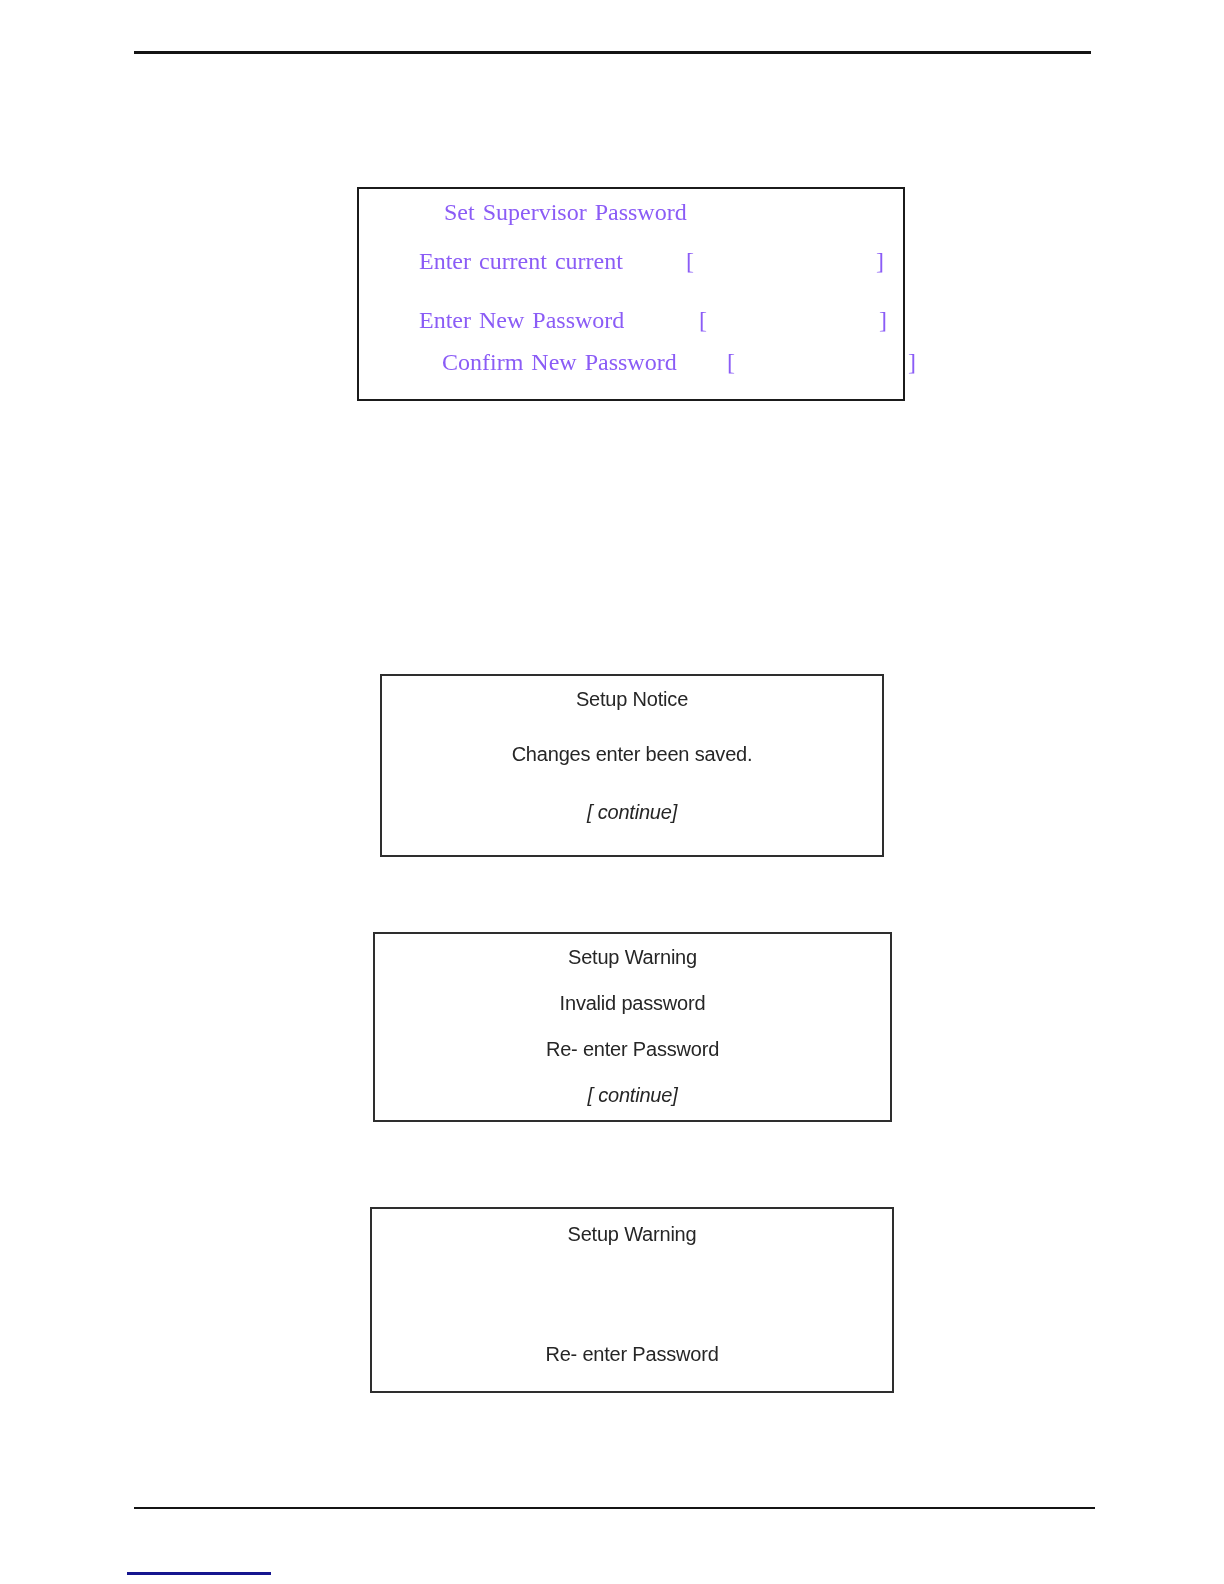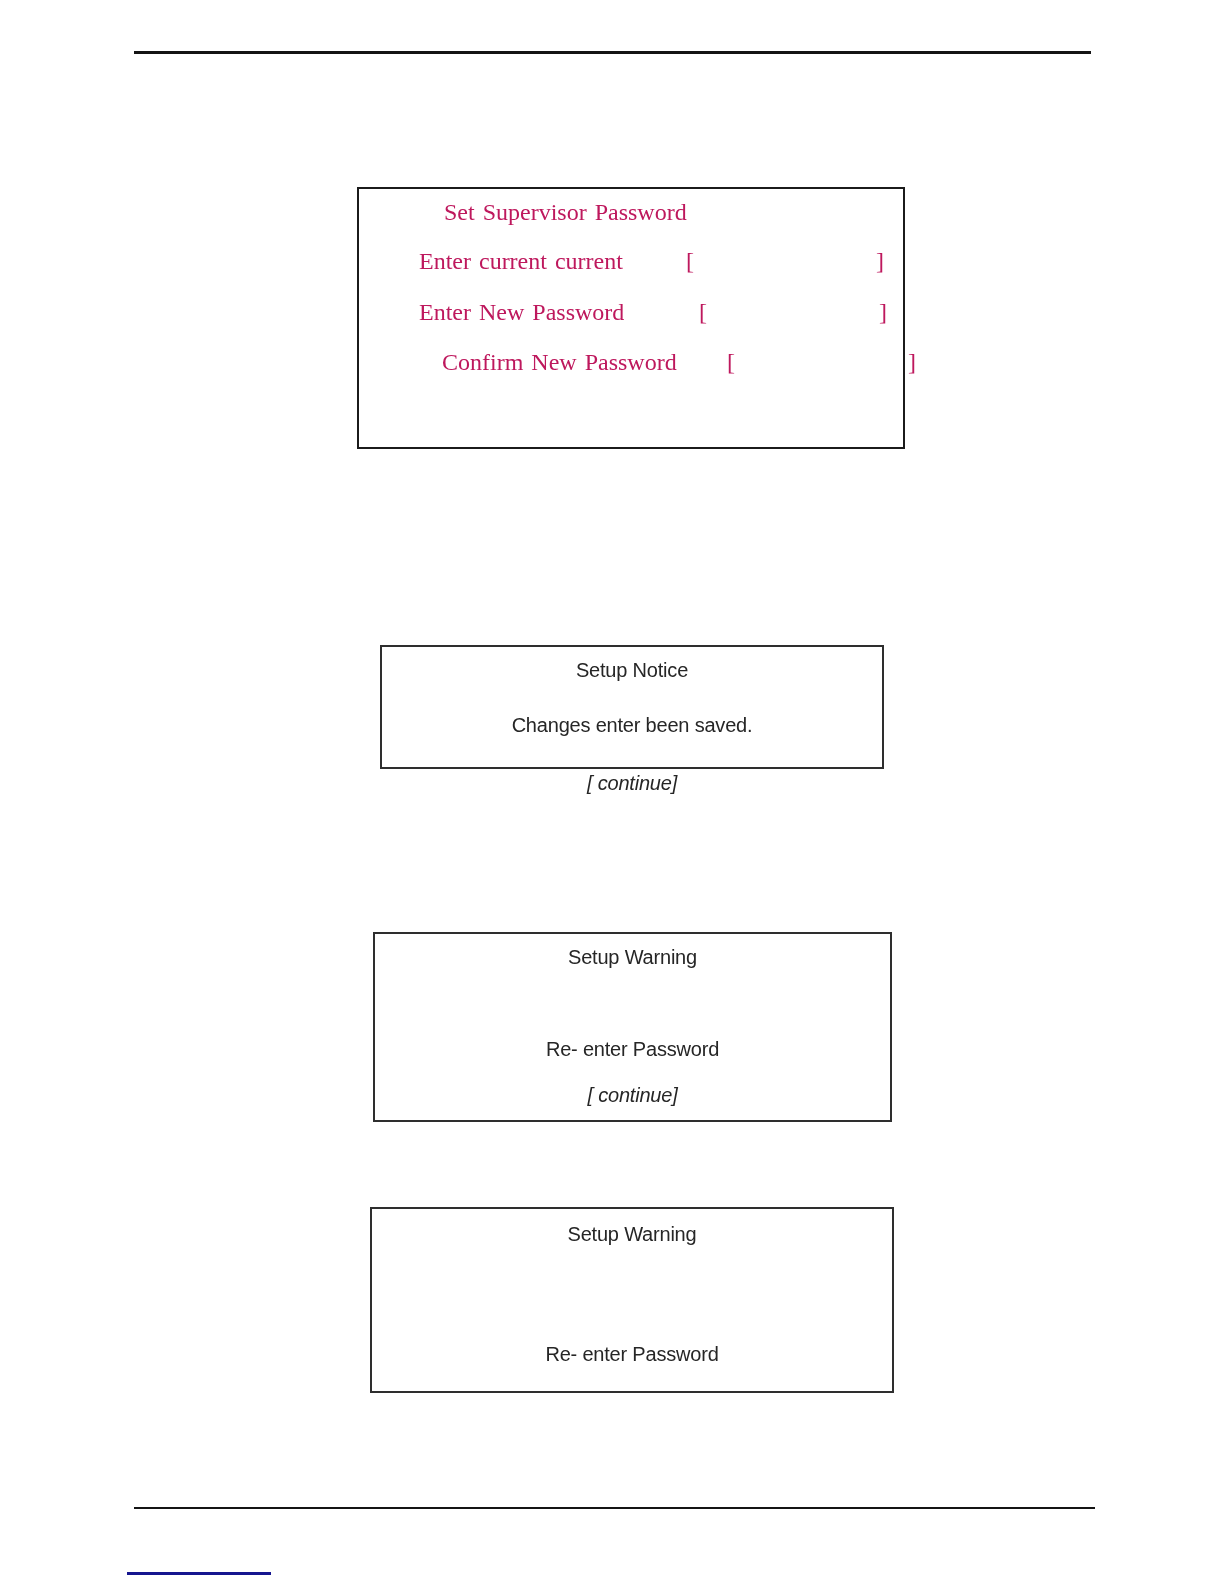--- a/index.html
+++ b/index.html
@@ -13,47 +13,47 @@
   .rule {
     position: absolute;
     background: #141414;
   }
   .rule.top { left: 134px; top: 51px; width: 957px; height: 3px; }
   .rule.bottom { left: 134px; top: 1507px; width: 961px; height: 2px; }
 
   
   .dlg { position: absolute; background: #ffffff; box-sizing: border-box; }
   .dlg1 {
-    left: 357px; top: 187px; width: 548px; height: 262px;
+    left: 357px; top: 187px; width: 548px; height: 214px;
     border: 2px solid #1b1b1b;
     font-family: "Liberation Serif", serif;
-    font-size: 24px; color: #be185d;
+    font-size: 24px; color: #8b5cf6;
     word-spacing: 2px;
   }
   .dlg1 .title { position: absolute; left: 85px; top: 8px; line-height: 30px; white-space: nowrap; }
   .prow { position: absolute; left: 0; width: 100%; height: 30px; line-height: 30px; }
   .prow .lbl { position: absolute; left: 60px; white-space: nowrap; }
   .prow .br  { position: absolute; top: 0; }
   .prow .pwfield { position: absolute; top: 0; height: 30px; }
   .f1 { top: 57px; }  .f1 .open { left: 327px; } .f1 .close { left: 517px; } .f1 .pwfield { left: 343px; width: 168px; }
-  .f2 { top: 108px; } .f2 .open { left: 340px; } .f2 .close { left: 520px; } .f2 .pwfield { left: 356px; width: 158px; }
+  .f2 { top: 116px; } .f2 .open { left: 340px; } .f2 .close { left: 520px; } .f2 .pwfield { left: 356px; width: 158px; }
   .f3 { top: 158px; margin-left: 23px; } .f3 .open { left: 345px; } .f3 .close { left: 526px; } .f3 .pwfield { left: 361px; width: 159px; }
 
   
   .msg {
     border: 2px solid #2e2e2e;
     font-family: "Liberation Sans", sans-serif;
     font-size: 20px; color: #262626;
     letter-spacing: -0.2px;
   }
   .msg .mline {
     position: absolute; left: 0; width: 100%;
     text-align: center; line-height: 26px; white-space: nowrap;
   }
-  .m1 { left: 380px; top: 645px;  width: 504px; height: 124px; }
+  .m1 { left: 380px; top: 674px;  width: 504px; height: 183px; }
   .m1 .l0 { top: 10px; } .m1 .l1 { top: 65px; } .m1 .lc { top: 123px; }
   .m2 { left: 373px; top: 932px;  width: 519px; height: 190px; }
   .m2 .l0 { top: 10px; } .m2 .l1 { top: 56px; } .m2 .l2 { top: 102px; } .m2 .lc { top: 148px; }
   .m3 { left: 370px; top: 1207px; width: 524px; height: 186px; }
   .m3 .l0 { top: 12px; } .m3 .l1 { top: 72px; } .m3 .l2 { top: 132px; }
 
   .continue-btn { cursor: default; font-style: italic; }
 
   
   .footer-link {
@@ -94,20 +94,21 @@
 </div>
 
 <div class="dlg msg m1">
   <div class="mline l0">Setup Notice</div>
   <div class="mline l1">Changes enter been saved.</div>
   <div class="mline lc continue-btn">[ continue]</div>
 </div>
 
 <div class="dlg msg m2">
   <div class="mline l0">Setup Warning</div>
+  <div class="mline l1">Invalid password</div>
   <div class="mline l2">Re- enter Password</div>
   <div class="mline lc continue-btn">[ continue]</div>
 </div>
 
 <div class="dlg msg m3">
   <div class="mline l0">Setup Warning</div>
   <div class="mline l2">Re- enter Password</div>
 </div>
 
 <div class="rule bottom"></div>

